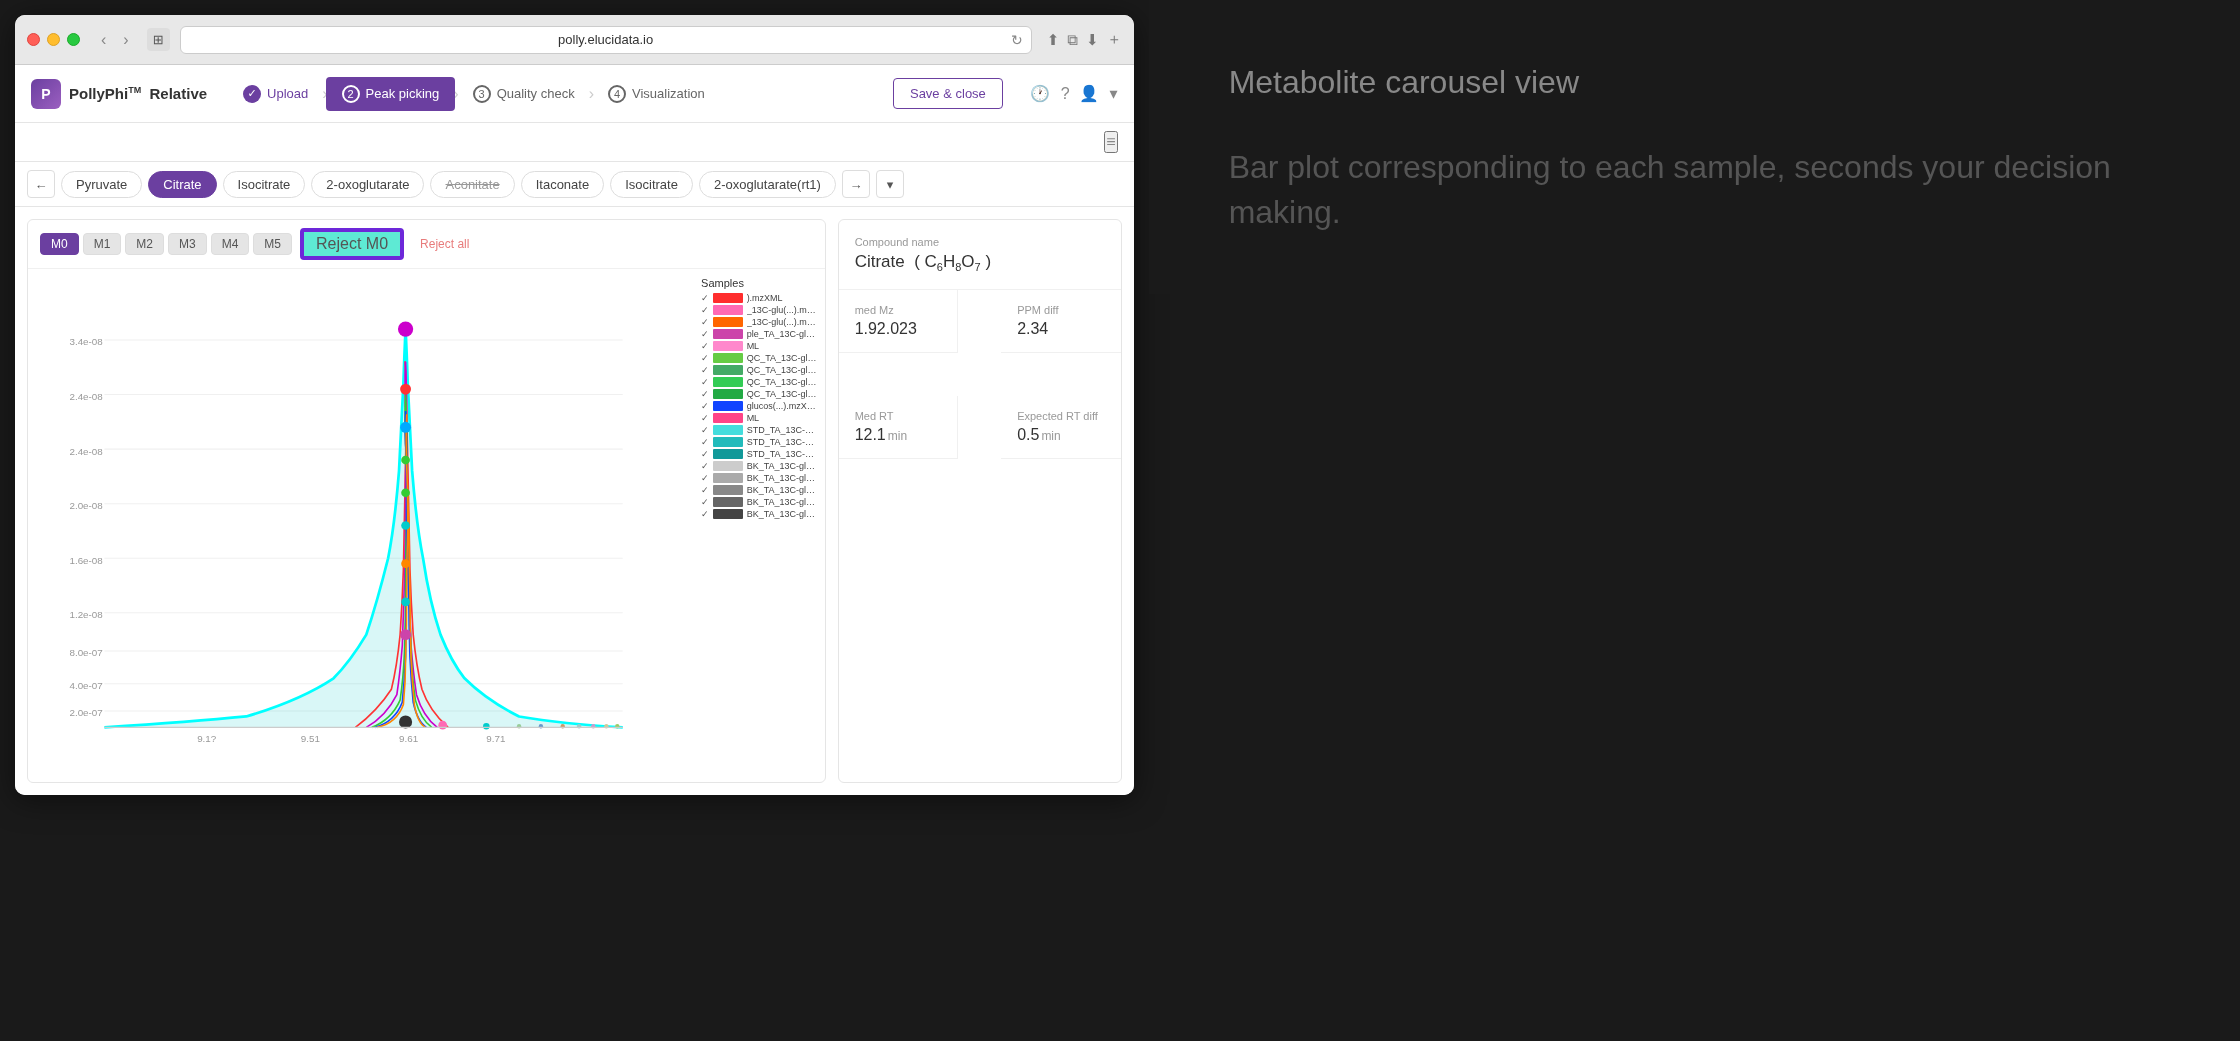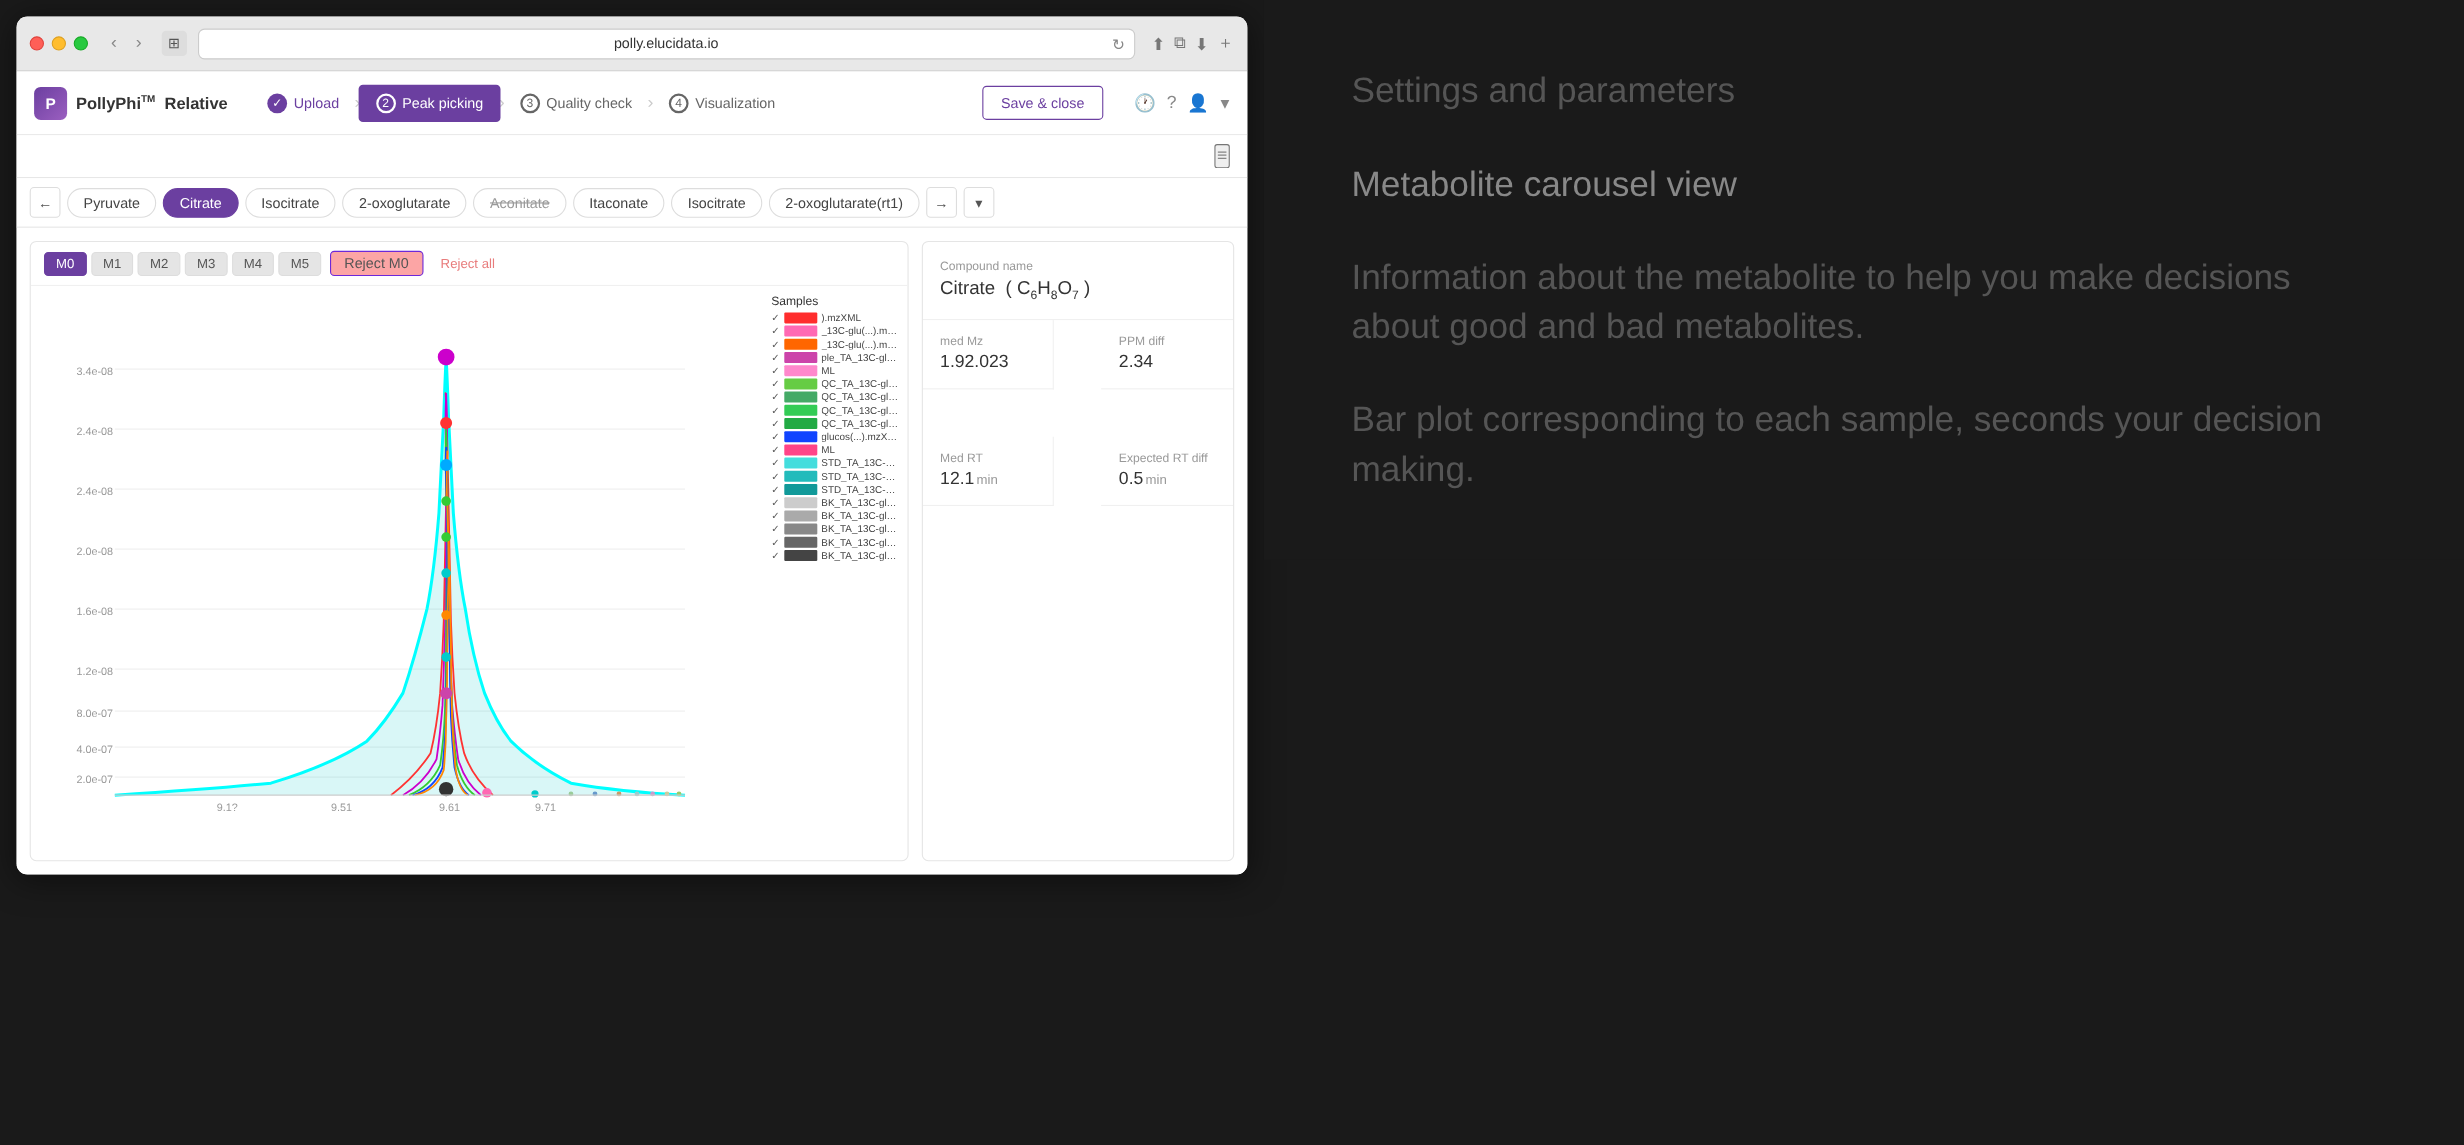--- a/index.html
+++ b/index.html
@@ -370,23 +370,23 @@
 
     .isotope-btn.active {
       background: #6b3fa0;
       border-color: #6b3fa0;
       color: white;
     }
 
     .reject-btn {
       padding: 3px 12px;
       border-radius: 4px;
-      border: 1px solid #6d28d9;
-      background: #fca5a5;
-      font-size: 13px;
+      border: 4px solid #6d28d9;
+      background: #5eead4;
+      font-size: 16px;
       color: #555;
       cursor: pointer;
       margin-left: 4px;
     }
 
     .reject-all-btn {
       padding: 3px 12px;
       border-radius: 4px;
       border: none;
       background: none;
@@ -843,17 +843,15 @@
               <span>0.5</span><span class="metric-unit">min</span>
             </div>
           </div>
         </div>
       </div>
     </div>
   </div>
 </div>
 
 <div class="sidebar-overlay">
-  <div class="sidebar-text">Settings and parameters</div>
   <div class="sidebar-text highlighted">Metabolite carousel view</div>
-  <div class="sidebar-text">Information about the metabolite to help you make decisions about good and bad metabolites.</div>
   <div class="sidebar-text">Bar plot corresponding to each sample, seconds your decision making.</div>
 </div>
 
 </body></html>

